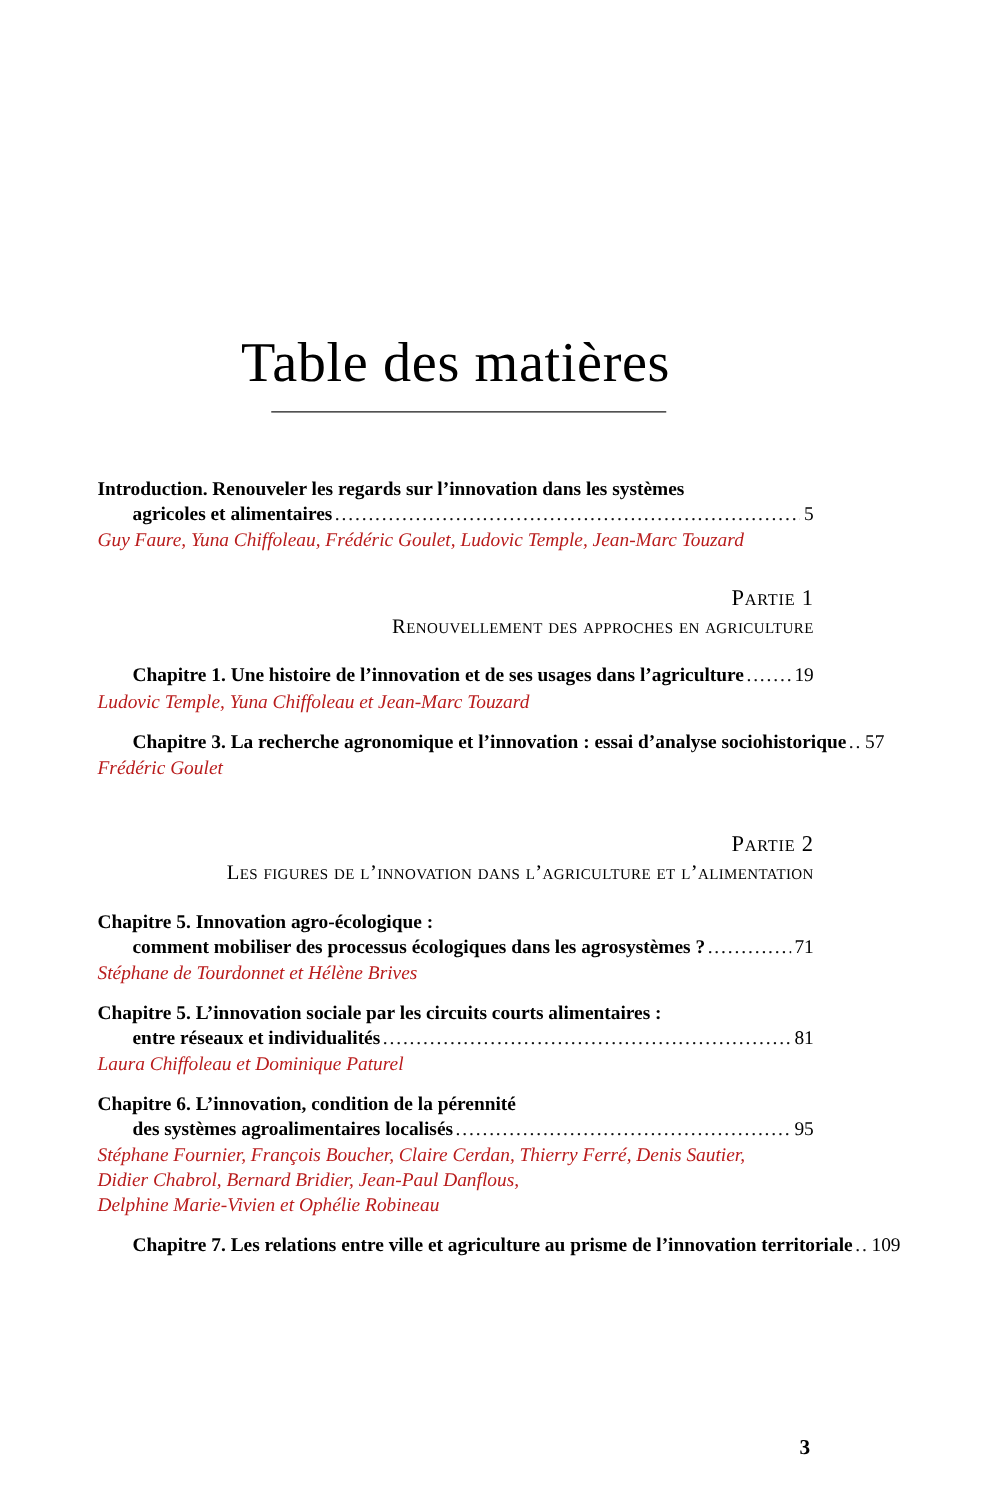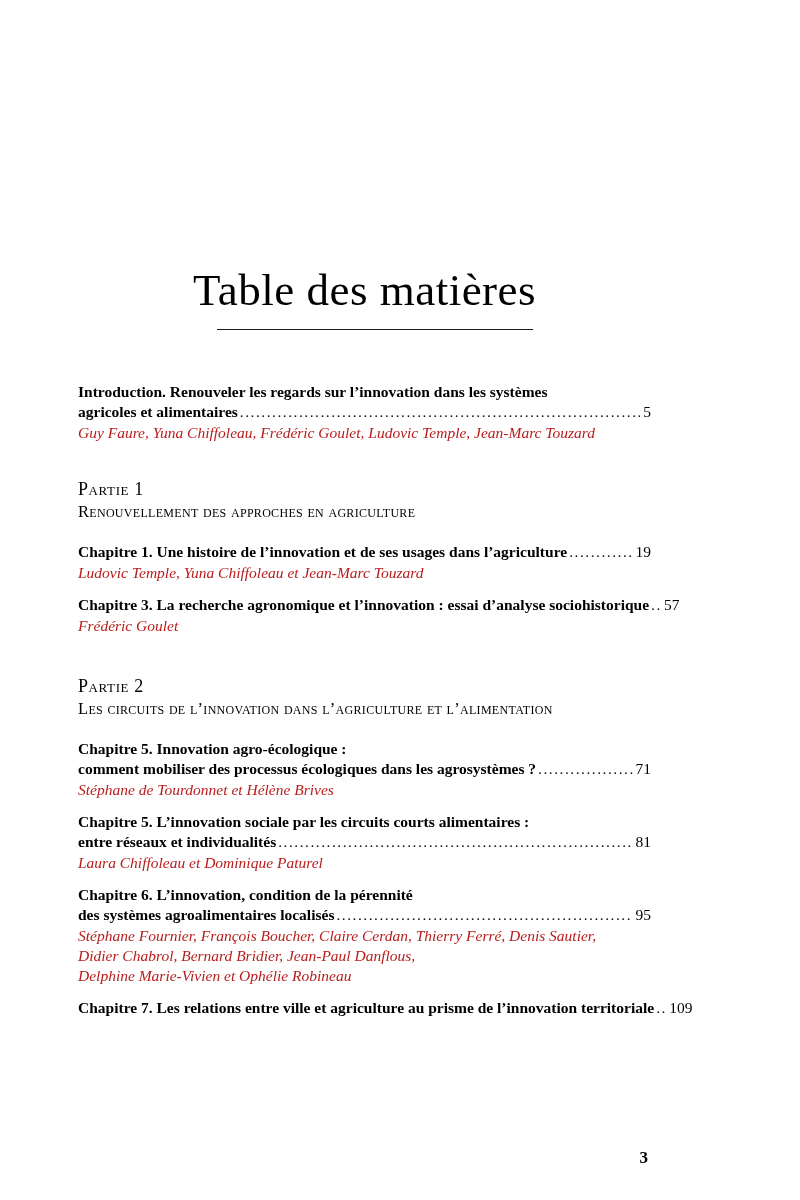--- a/index.html
+++ b/index.html
@@ -27,40 +27,40 @@
     width: 316px; height: 1px;
     background: #1a1a1a;
     margin: 13px auto 0;
     transform: translateX(10px);
   }
   .toc { margin-top: 52px; font-size: 15.5px; line-height: 20px; }
   .entry { margin-bottom: 12px; }
   .entry-title { font-weight: bold; color: #000; }
   .entry-title.block { display: block; }
   .toc-row { display: flex; align-items: baseline; white-space: nowrap; }
-  .toc-row .entry-title { flex: 0 0 auto; }
+  .toc-row .entry-title { flex: 0 0 auto; margin-left: 28px; }
   .dots {
     flex: 1 1 auto; min-width: 10px;
     overflow: hidden; white-space: nowrap;
     margin: 0 3px 0 2px;
     font-weight: normal; color: #111;
   }
   .dots::after {
     content: "........................................................................................................................................................................................................";
     letter-spacing: 1.5px;
   }
   .pagenum { flex: 0 0 auto; font-weight: normal; color: #000; }
   .authors {
     font-style: italic;
     font-weight: normal;
     white-space: pre-line;
     margin-top: 1px;
     color: #b91c1c;
   }
-  .part-heading { text-align: left; margin: 36px 0 20px; }
+  .part-heading { text-align: right; margin: 25px 0 20px; }
   .part-heading.second { margin-top: 40px; }
   .part-label {
     font-variant: small-caps;
     font-size: 18px;
     letter-spacing: 0.6px;
     color: #000;
   }
   .part-subtitle {
     font-variant: small-caps;
     font-size: 16.5px;
@@ -117,21 +117,21 @@
       <div class="toc-row">
         <span class="entry-title">Chapitre 3. La recherche agronomique et l’innovation : essai d’analyse sociohistorique</span>
         <span class="dots"></span>
         <span class="pagenum">57</span>
       </div>
       <div class="authors">Frédéric Goulet</div>
     </section>
 
     <div class="part-heading second">
       <div class="part-label">Partie 2</div>
-      <div class="part-subtitle">Les circuits de l’innovation dans l’agriculture et l’alimentation</div>
+      <div class="part-subtitle">Les figures de l’innovation dans l’agriculture et l’alimentation</div>
     </div>
 
     <section class="entry">
       <span class="entry-title block">Chapitre 5. Innovation agro-écologique :</span>
       <div class="toc-row">
         <span class="entry-title">comment mobiliser des processus écologiques dans les agrosystèmes ?</span>
         <span class="dots"></span>
         <span class="pagenum">71</span>
       </div>
       <div class="authors">Stéphane de Tourdonnet et Hélène Brives</div>

